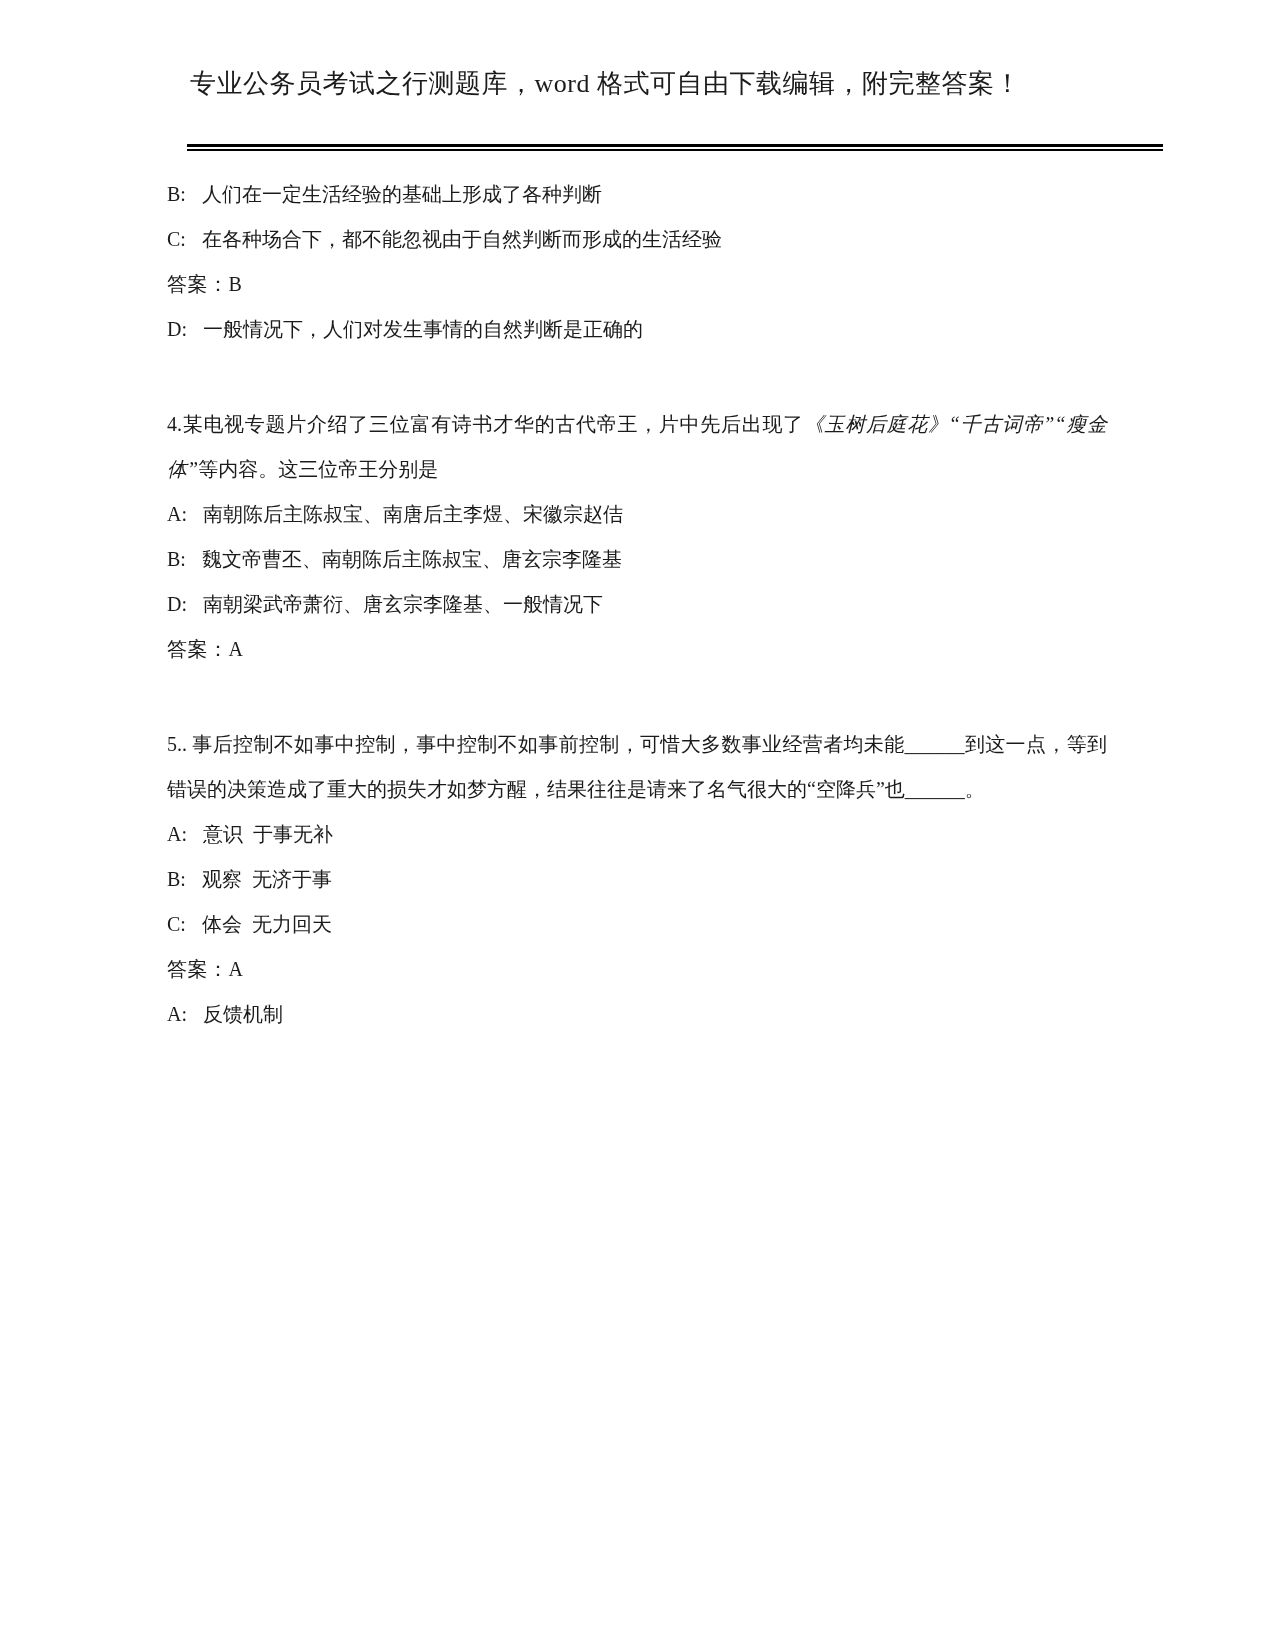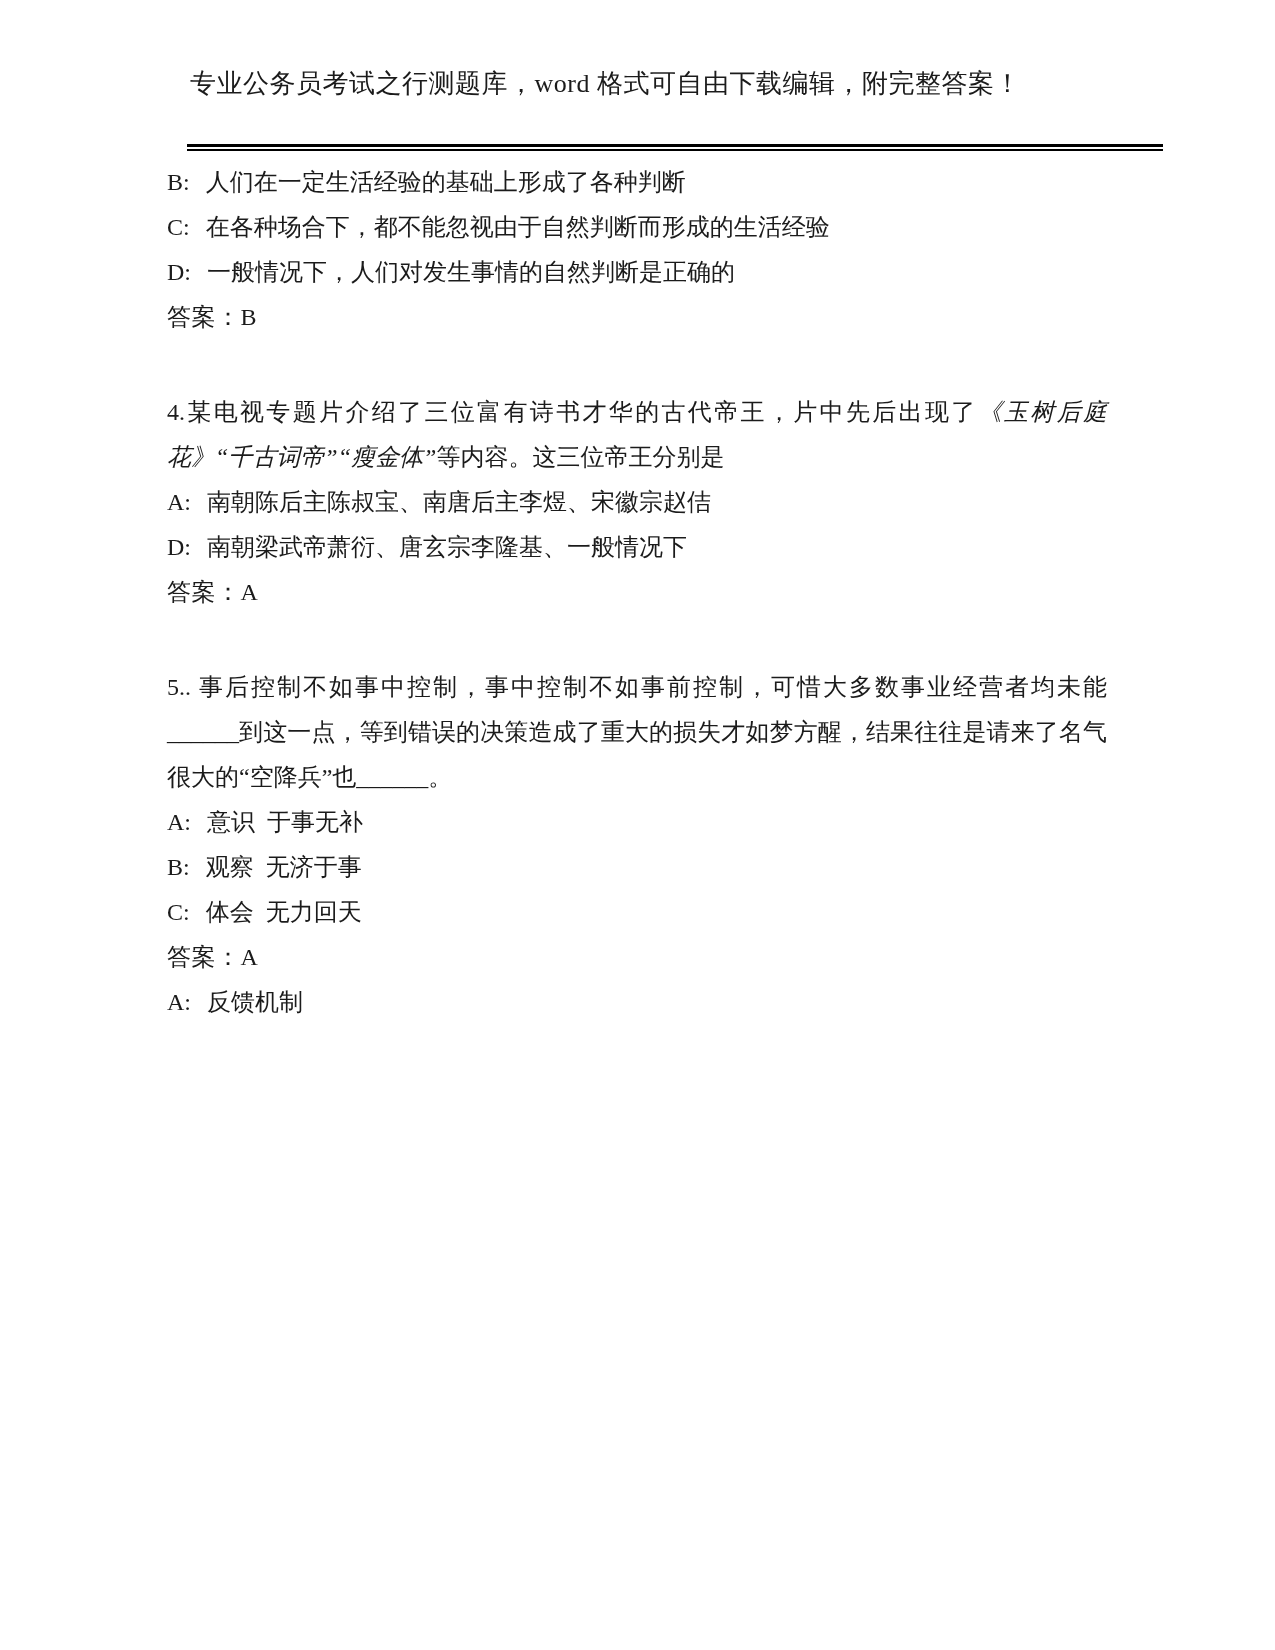--- a/index.html
+++ b/index.html
@@ -30,23 +30,23 @@
     left: 187px;
     top: 144px;
     width: 976px;
     height: 2px;
     border-top: 3px solid var(--rule, #000000);
     border-bottom: 2px solid var(--rule, #000000);
   }
   .content {
     position: absolute;
     left: 167px;
-    top: 160px;
+    top: 172px;
     width: 940px;
-    font-size: 24px;
+    font-size: 20px;
     line-height: 45px;
     text-align: justify;
   }
   .para {
     margin: 0;
   }
   .stem {
     margin-top: 50px;
   }
   .option-label {
@@ -62,24 +62,25 @@
 </style>
 </head>
 <body>
 
 <div class="page">
   <div class="header-title">专业公务员考试之行测题库，word 格式可自由下载编辑，附完整答案！</div>
   <div class="header-rule"></div>
   <div class="content" id="content">
       <p class="para option-line"><span class="option-label">B:</span><span class="option-text">人们在一定生活经验的基础上形成了各种判断</span></p>
       <p class="para option-line"><span class="option-label">C:</span><span class="option-text">在各种场合下，都不能忽视由于自然判断而形成的生活经验</span></p>
+      <p class="para answer-line">答案：B</p>
       <p class="para option-line"><span class="option-label">D:</span><span class="option-text">一般情况下，人们对发生事情的自然判断是正确的</span></p>
-      <p class="para answer-line">答案：B</p>
       <p class="para stem"><span class="seg">4.某电视专题片介绍了三位富有诗书才华的古代帝王，片中先后出现了</span><span class="seg italic">《玉树后庭花》“千古词帝”“瘦金体”</span><span class="seg">等内容。这三位帝王分别是</span></p>
       <p class="para option-line"><span class="option-label">A:</span><span class="option-text">南朝陈后主陈叔宝、南唐后主李煜、宋徽宗赵佶</span></p>
+      <p class="para option-line"><span class="option-label">B:</span><span class="option-text">魏文帝曹丕、南朝陈后主陈叔宝、唐玄宗李隆基</span></p>
       <p class="para option-line"><span class="option-label">D:</span><span class="option-text">南朝梁武帝萧衍、唐玄宗李隆基、一般情况下</span></p>
       <p class="para answer-line">答案：A</p>
       <p class="para stem"><span class="seg">5.. 事后控制不如事中控制，事中控制不如事前控制，可惜大多数事业经营者均未能______到这一点，等到错误的决策造成了重大的损失才如梦方醒，结果往往是请来了名气很大的“空降兵”也______。</span></p>
       <p class="para option-line"><span class="option-label">A:</span><span class="option-text">意识 于事无补</span></p>
       <p class="para option-line"><span class="option-label">B:</span><span class="option-text">观察 无济于事</span></p>
       <p class="para option-line"><span class="option-label">C:</span><span class="option-text">体会 无力回天</span></p>
       <p class="para answer-line">答案：A</p>
       <p class="para option-line"><span class="option-label">A:</span><span class="option-text">反馈机制</span></p>
     </div>
 </div>

